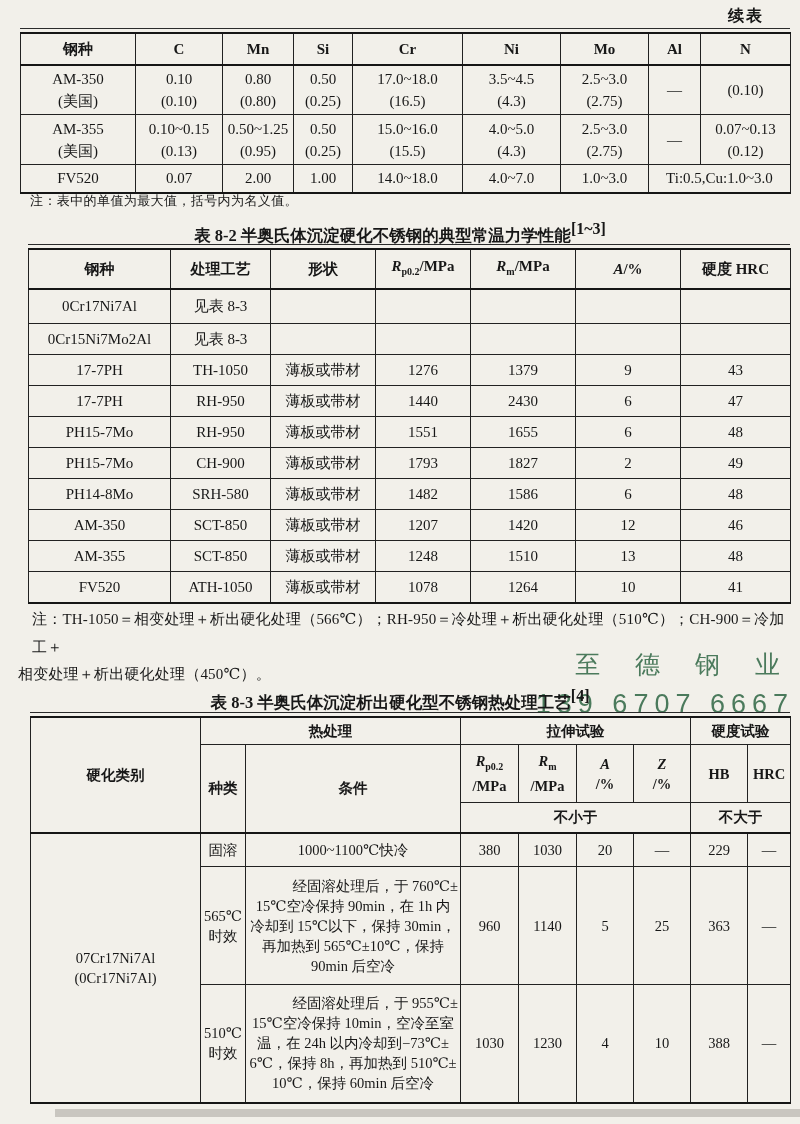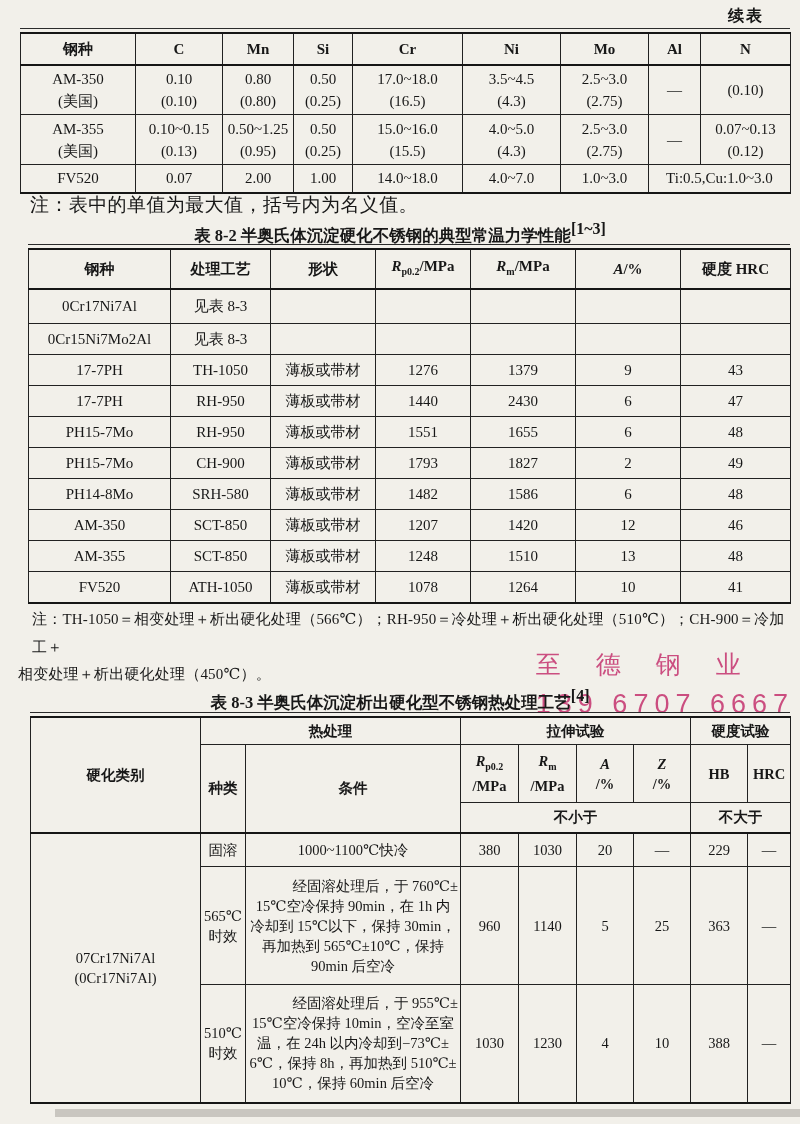--- a/index.html
+++ b/index.html
@@ -27,29 +27,29 @@
   table.doc-table tbody tr:first-child td { border-top:2.2px solid #161616; }
   sub { font-size:10px; }
   sup { font-size:16px; }
 
   #t3 table th, #t3 table td { font-size:14.5px; line-height:20px; }
   td.cond { text-align:left; padding:8px 8px 8px 10px; font-size:14px; line-height:25px; }
   td.cond div:first-child { text-indent:1.7em;text-align:right; }
   td.cond-single { text-align:left; padding-left:14px; }
   td.grade { font-size:14.5px; line-height:26px; }
 
-  .note1 { position:absolute; left:30px; top:192px; font-size:19px; letter-spacing:0.4px; z-index:1; }
+  .note1 { position:absolute; left:30px; top:192px; font-size:13px; letter-spacing:0.4px; z-index:1; }
   .tbl-title { position:absolute; left:0; width:100%; text-align:center; font-size:16.5px; font-weight:bold; z-index:1; }
   #title2 { top:220px; }
   #title3 { top:687px; }
   .note2 { position:absolute; left:18px; top:606px; width:768px; font-size:15px; line-height:27.5px; letter-spacing:0.2px; z-index:1; }
   .note2 .ln1 { padding-left:14px; }
 
-  .watermark { position:absolute; right:6px; top:648px; z-index:0;
-    color:#be185d; font-family:"Liberation Sans","DejaVu Sans",sans-serif; opacity:0.75; }
+  .watermark { position:absolute; right:6px; top:648px; text-align:right; z-index:0;
+    color:#14532d; font-family:"Liberation Sans","DejaVu Sans",sans-serif; opacity:0.75; }
   .watermark .w1 { font-size:25px; letter-spacing:14px; }
   .watermark .w2 { font-size:27px; letter-spacing:6px; margin-top:8px; }
 
   .scan-band { position:absolute; left:55px; top:1109px; width:745px; height:8px; background:#c9c6c0; z-index:1; }
 </style>
 </head>
 <body>
 
 <div class="page">
 

